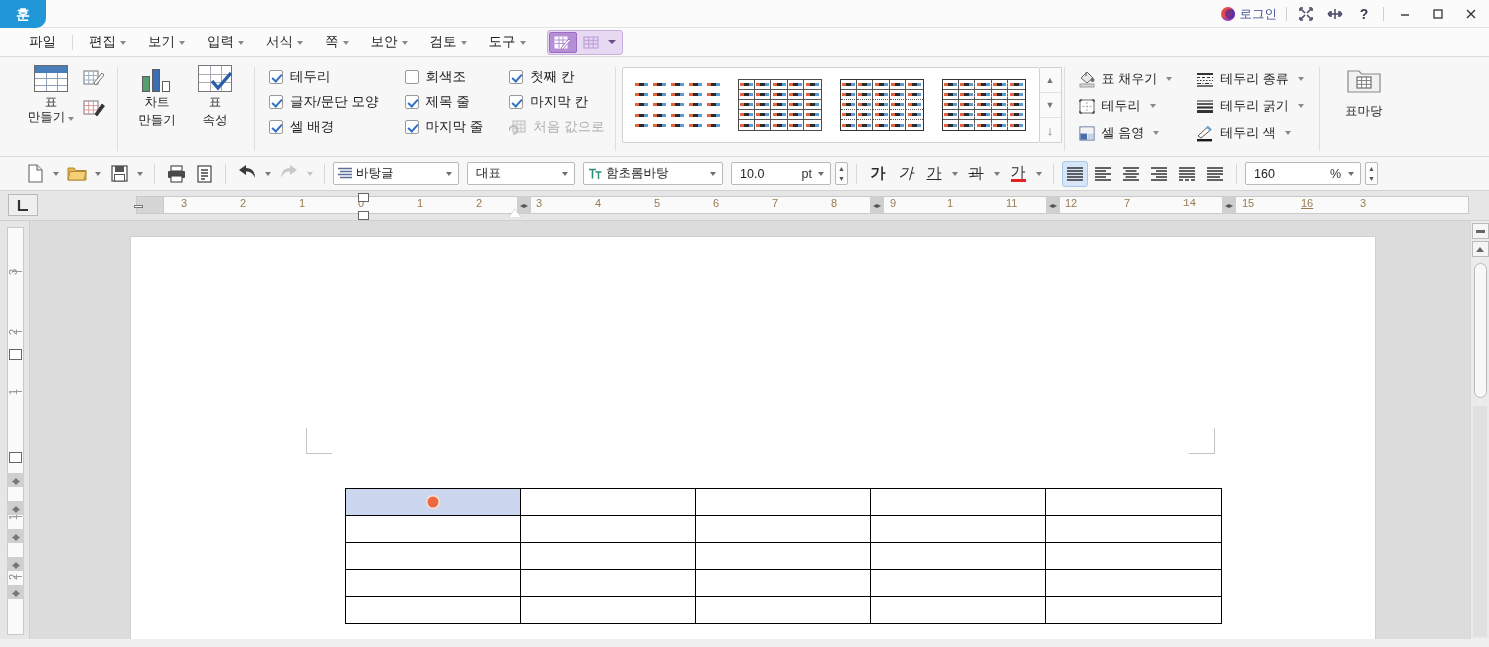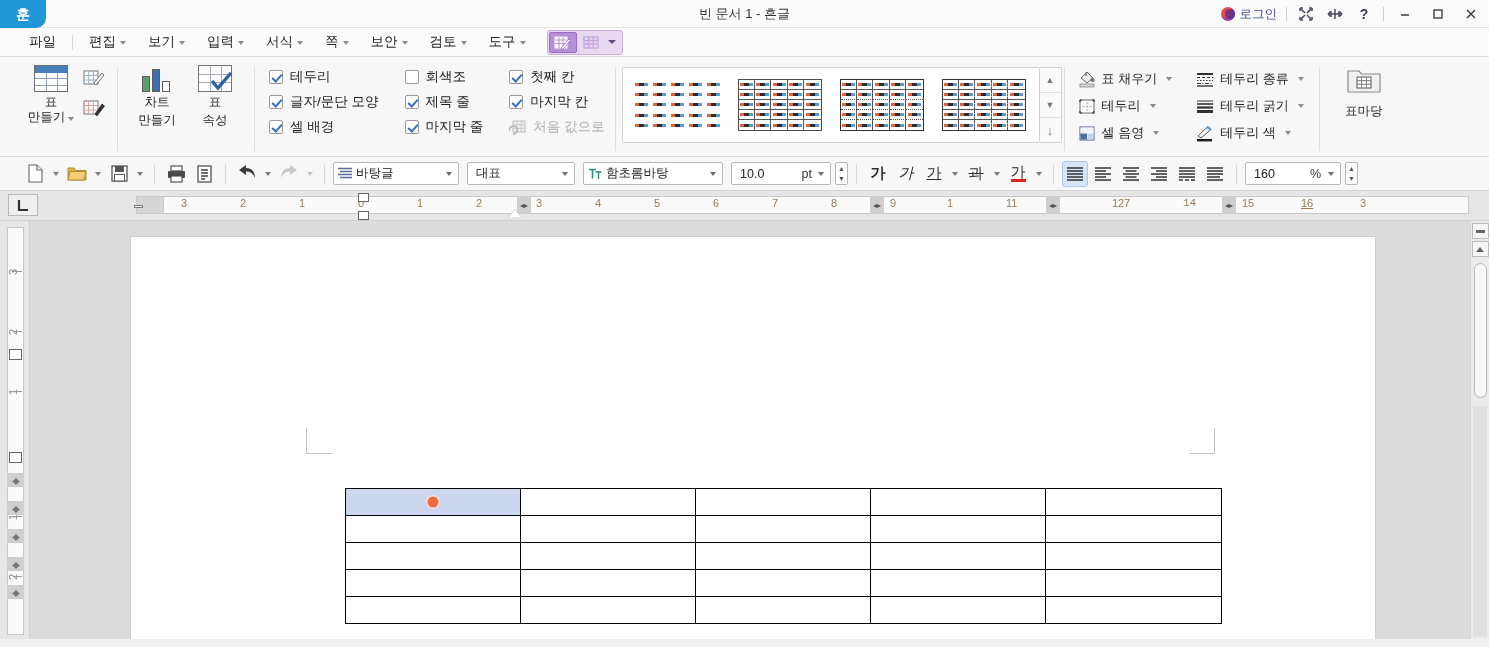--- a/index.html
+++ b/index.html
@@ -286,21 +286,20 @@
 </style>
 </head>
 <body>
 
 <div class="app">
 
   <div class="titlebar">
     <div class="hwp-tab">
       <span class="glyph">훈</span>
     </div>
-    <div class="title-text">빈 문서 1 - 흔글</div>
     <div class="tb-right">
       <div class="login-wrap">
         <span class="login-dot"></span>
         <span class="login-txt">로그인</span>
       </div>
       <div class="tb-sep"></div>
       <div class="tb-ico">
         <svg width="14" height="14" viewBox="0 0 14 14">
             <path d="M2 2 L6 6 M12 2 L8 6 M2 12 L6 8 M12 12 L8 8" stroke="#4a4a6a" stroke-width="1.6" fill="none"></path>
             <path d="M1 1h3M1 1v3M13 1h-3M13 1v3M1 13h3M1 13v-3M13 13h-3M13 13v-3" stroke="#4a4a6a" stroke-width="1.6" fill="none"></path>
@@ -1088,21 +1087,21 @@
         </svg>
     </div>
     <div class="fbtn">
       <svg width="16" height="14" viewBox="0 0 16 14">
           <path d="M0 1h16M0 4h16M0 7h16M0 10h13M0 13h16" stroke="#333" stroke-width="1.5"></path>
         </svg>
     </div>
 
     <div class="fsep"></div>
 
-    <div class="combo" style="width:96px;">
+    <div class="combo" style="width:116px;">
       <span class="ctxt">160</span>
       <span style="font-size:12.5px;color:#333;padding-right:3px;">%</span>
       <span class="cc">
           <i></i>
         </span>
     </div>
     <div class="spin">
         <i>▲</i>
         <i>▼</i>
       </div>
@@ -1126,21 +1125,21 @@
       <span class="hr-num" style="left:340px;">2</span>
       <span class="hr-num" style="left:400px;">3</span>
       <span class="hr-num" style="left:459px;">4</span>
       <span class="hr-num" style="left:518px;">5</span>
       <span class="hr-num" style="left:577px;">6</span>
       <span class="hr-num" style="left:636px;">7</span>
       <span class="hr-num" style="left:695px;">8</span>
       <span class="hr-num" style="left:754px;">9</span>
       <span class="hr-num" style="left:811px;">1</span>
       <span class="hr-num" style="left:870px;">11</span>
-      <span class="hr-num" style="left:976px;text-align:center;">12</span>
+      <span class="hr-num" style="left:929px;text-align:center;">12</span>
       <span class="hr-num" style="left:988px;">7</span>
       <span class="hr-num" style="left:1047px;font-family:Liberation Mono, monospace;">14</span>
       <span class="hr-num" style="left:1106px;">15</span>
       <span class="hr-num" style="left:1165px;text-decoration:underline;">16</span>
       <span class="hr-num" style="left:1224px;">3</span>
 
       <span class="colmark" style="left:381px;">◂▸</span>
       <span class="colmark" style="left:734px;">◂▸</span>
       <span class="colmark" style="left:910px;">◂▸</span>
       <span class="colmark" style="left:1086px;">◂▸</span>

